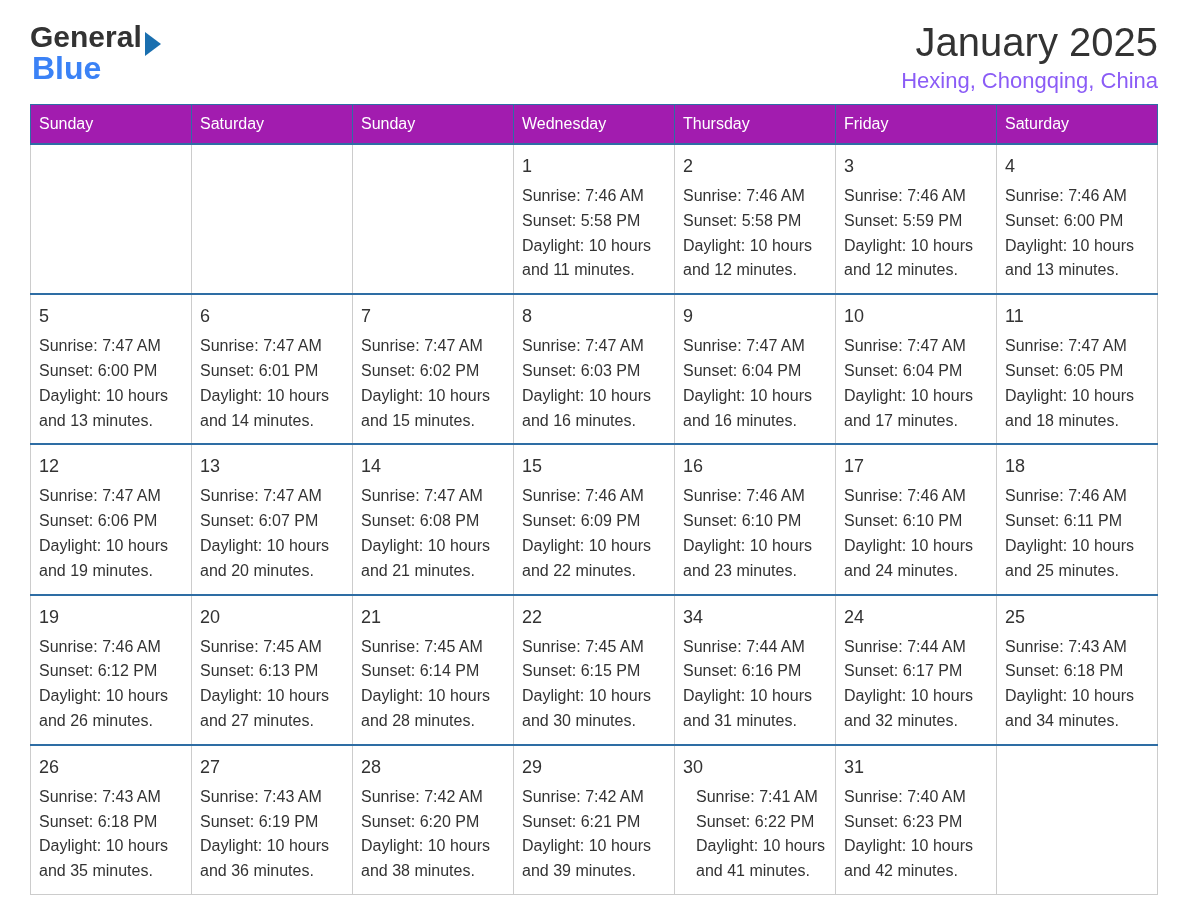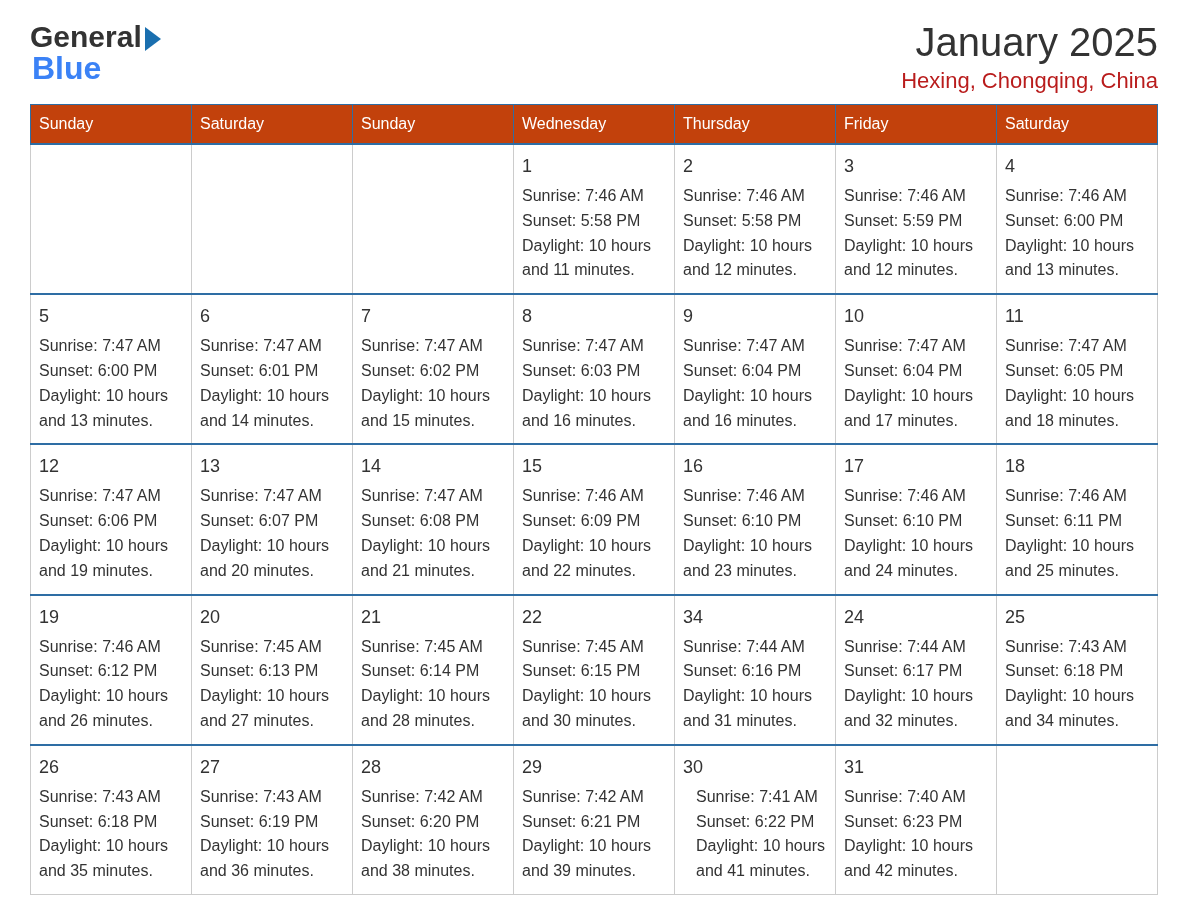--- a/index.html
+++ b/index.html
@@ -26,31 +26,31 @@
       text-align: right;
     }
     .month-title {
       font-size: 40px;
       font-weight: normal;
       color: #333;
       line-height: 1.1;
     }
     .location {
       font-size: 22px;
-      color: #b91c1c;
+      color: #8b5cf6;
       margin-top: 4px;
       text-align: right;
     }
     .calendar {
       width: 100%;
       border-collapse: collapse;
       margin-top: 8px;
     }
     .calendar th {
-      background: #c2410c;
+      background: #a21caf;
       color: #fff;
       font-size: 16px;
       font-weight: normal;
       padding: 10px 8px;
       text-align: left;
       border: 1px solid #2e6da4;
     }
     .calendar td {
       vertical-align: top;
       padding: 8px 8px 10px 8px;
@@ -79,21 +79,21 @@
     .calendar tr td {
       border-top: 2px solid #2e6da4;
     }
     
     .calendar td + td {
       border-left: 1px solid #ccc;
     }
     
     .logo-row {
       display: flex;
-      align-items: center;
+      align-items: flex-end;
     }
     .logo-general {
       font-size: 30px;
       font-weight: bold;
       color: #333;
       font-family: Arial, sans-serif;
     }
     .logo-arrow {
       display: inline-block;
       width: 0;

